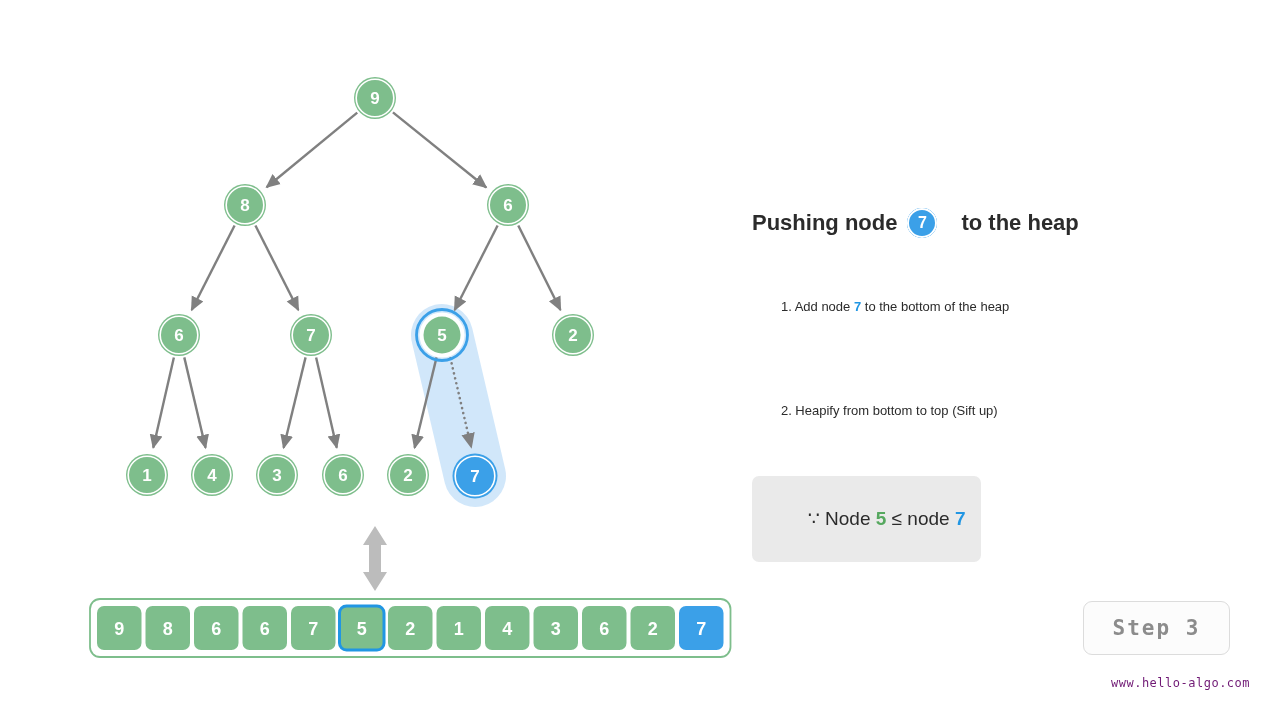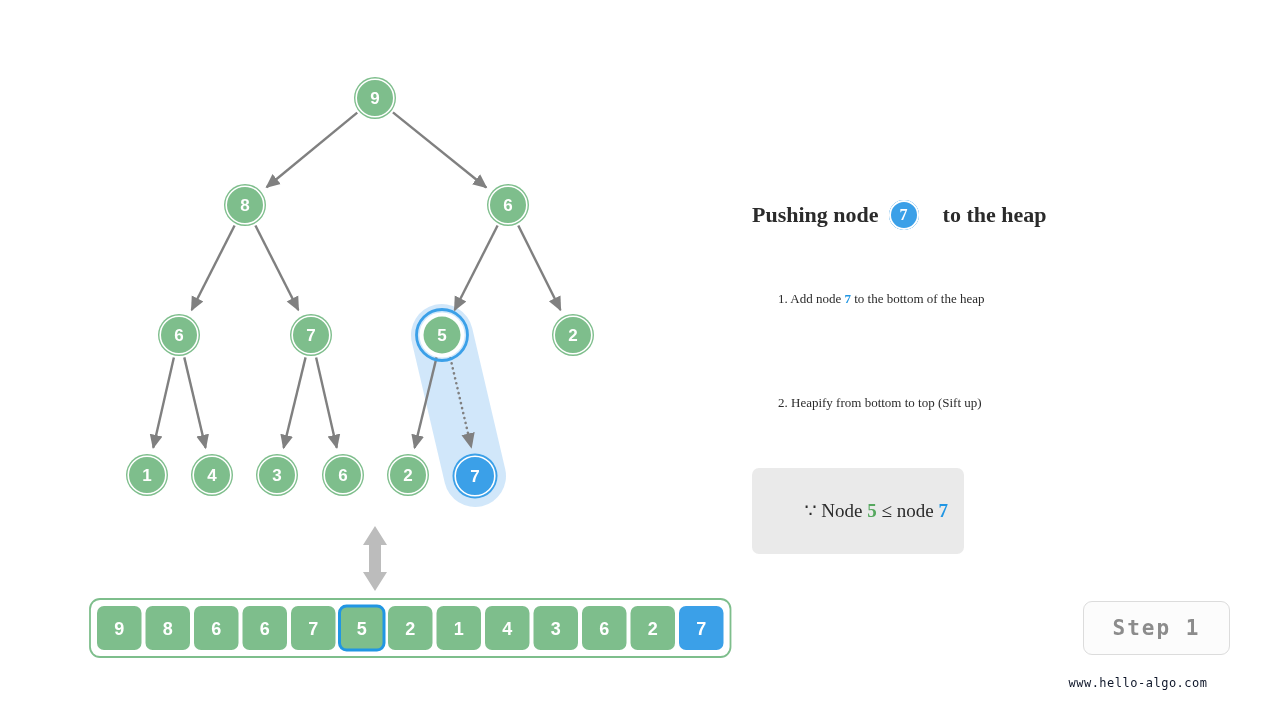--- a/index.html
+++ b/index.html
@@ -28,23 +28,22 @@
     position: absolute;
     left: 0; top: 0;
     width: 740px;
     height: 700px;
   }
 
   
   #panel {
     position: absolute;
     left: 752px;
-    top: 200px;
+    top: 208px;
     width: 470px;
-    font-family: Liberation Serif, serif;
   }
   .title {
     font-size: 22px;
     font-weight: bold;
     color: #2b2b2b;
     line-height: 28px;
     display: flex;
     align-items: center;
     white-space: pre;
   }
@@ -103,27 +102,27 @@
     justify-content: center;
     font-family: "DejaVu Sans Mono", monospace;
     font-size: 21px;
     font-weight: bold;
     letter-spacing: 2px;
     color: #8c8c8c;
   }
 
   #watermark {
     position: absolute;
-    left: 1058px;
+    left: 1111px;
     top: 676px;
     width: 160px;
-    text-align: center;
+    text-align: left;
     font-family: "DejaVu Sans Mono", monospace;
     font-size: 12px;
-    color: #0f172a;
+    color: #701a75;
     letter-spacing: 0.5px;
   }
 </style>
 </head>
 <body>
 
 <div id="stage">
 
   <svg id="diagram" viewBox="0 0 740 700">
     <defs>
@@ -310,15 +309,15 @@
       <div class="step-line">
         <span>2. Heapify from bottom to top (Sift up)</span>
       </div>
     </div>
 
     <div class="note">
       <span>∵</span><span> Node </span><span class="num-green">5</span><span> ≤ </span><span>node </span><span class="num-blue">7</span>
     </div>
   </div>
 
-  <div id="step-badge">Step 1</div>
+  <div id="step-badge">Step 3</div>
   <div id="watermark">www.hello-algo.com</div>
 </div>
 
 </body></html>

